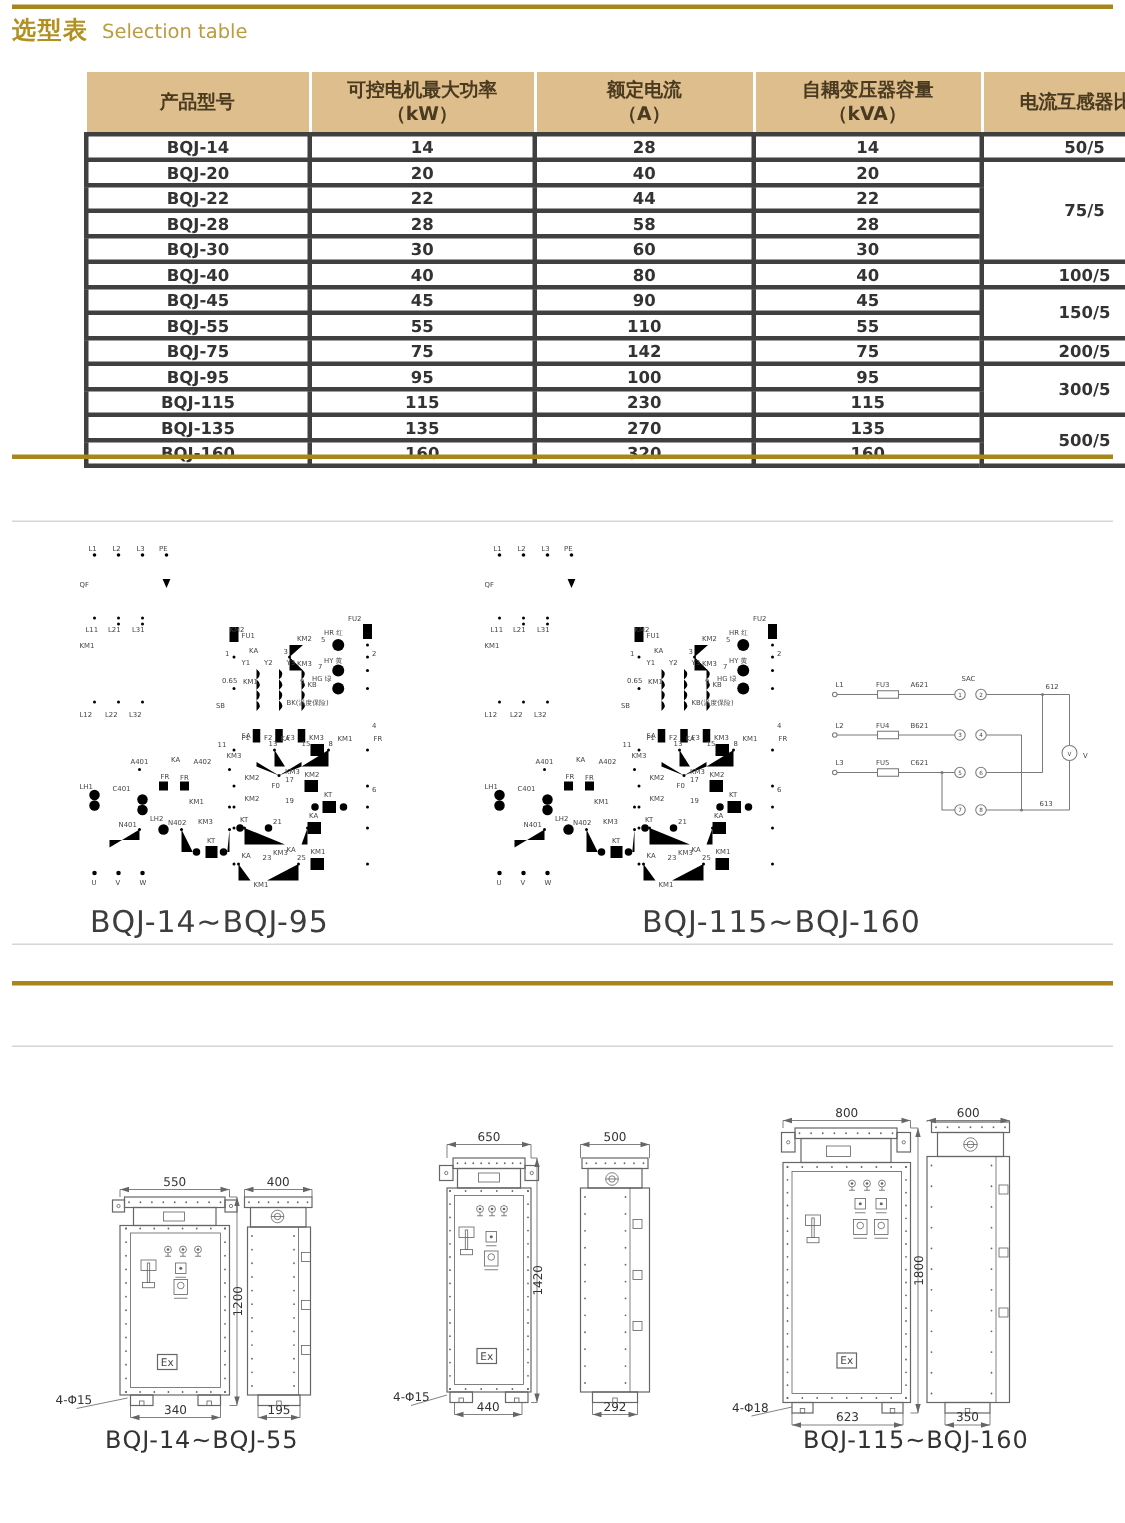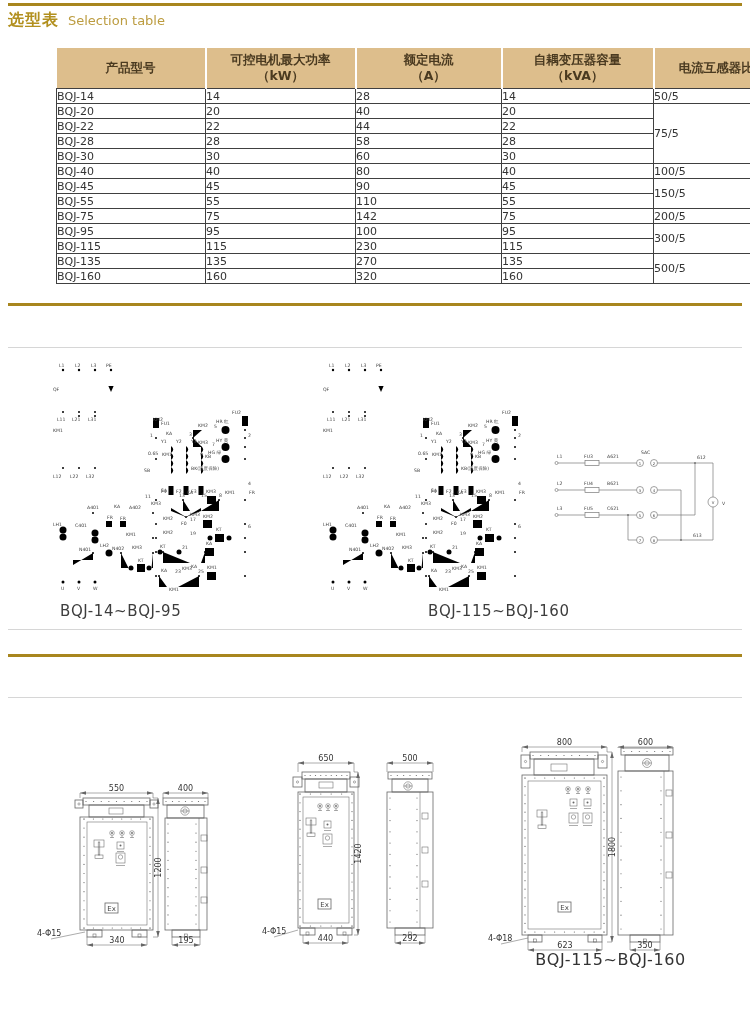--- a/index.html
+++ b/index.html
@@ -8,29 +8,29 @@
   .gold-rule{position:absolute;left:8px;width:734px;height:3px;background:#A8861E;}
   .hairline{position:absolute;left:8px;width:734px;height:1px;background:#d6d6d6;}
   .sec-title{position:absolute;left:8px;display:flex;align-items:baseline;gap:9px;}
   .sec-title .zh{font-size:16px;font-weight:bold;color:#B2901F;letter-spacing:1px;}
   .sec-title .en{font-size:13px;color:#BC9C40;}
   
   table.sel{position:absolute;left:8px;top:48px;width:734px;border-collapse:collapse;table-layout:fixed;margin-left:48px;}
   table.sel thead th{background:#DDBE8C;height:40px;padding:0;font-size:12.5px;font-weight:bold;
         color:#4a3a20;border-left:2px solid #fff;vertical-align:middle;line-height:1.25;}
   table.sel thead th:first-child{border-left:none;}
-  table.sel td{border:1px solid #404040;height:14px;padding:0;font-size:11px;color:#333;
-        text-align:left;vertical-align:middle;line-height:1;}
+  table.sel td{border:3px solid #404040;height:14px;padding:0;font-size:11px;color:#333;
+        text-align:center;vertical-align:middle;line-height:1;font-weight:bold;}
   
   .schem-svg{position:absolute;}
   .schem-svg text{font-size:4.6px;fill:#444;}
   .schem-svg text.num{font-size:3.8px;}
   .schem-svg .w{stroke:#7a7a7a;stroke-width:.7;fill:none;}
   .schem-svg .fl{fill:#7a7a7a;stroke:none;}
-  .caption{position:absolute;font-size:15px;color:#3d3d3d;letter-spacing:.6px;}
+  .caption{position:absolute;font-size:20px;color:#3d3d3d;letter-spacing:.6px;}
   .cab-caption{position:absolute;font-size:16px;color:#333;letter-spacing:.6px;text-align:center;}
   
   .cab-svg{position:absolute;}
   .cab-svg .ln{stroke:#666;stroke-width:.8;fill:none;}
   .cab-svg .lt{stroke:#666;stroke-width:.55;fill:none;}
   .cab-svg .fil{fill:#666;stroke:none;}
   .cab-svg text{font-size:8px;fill:#333;}
   .cab-svg text.ex{font-size:7px;fill:#444;}
 </style>
 </head>
@@ -1026,16 +1026,17 @@
       <path d="M142 228 H172" class="lt"></path>
       <path d="M142 228 l6 -1.8 v3.6 z" class="fil"></path>
       <path d="M172 228 l-6 -1.8 v3.6 z" class="fil"></path>
       <path d="M142 228 V220" class="lt"></path>
       <path d="M172 228 V220" class="lt"></path>
       <text x="157" y="225.5" text-anchor="middle">350</text>
       <text x="0" y="219">4-Φ18</text>
       <path d="M13 222 L40 216" class="lt"></path>
     </svg>
 
+  <div class="cab-caption" style="left:42px;top:950px;width:185px">BQJ-14~BQJ-55</div>
   <div class="cab-caption" style="left:508px;top:950px;width:205px">BQJ-115~BQJ-160</div>
 
   <div class="hairline" style="top:1005px"></div>
 </div>
 
 </body></html>

